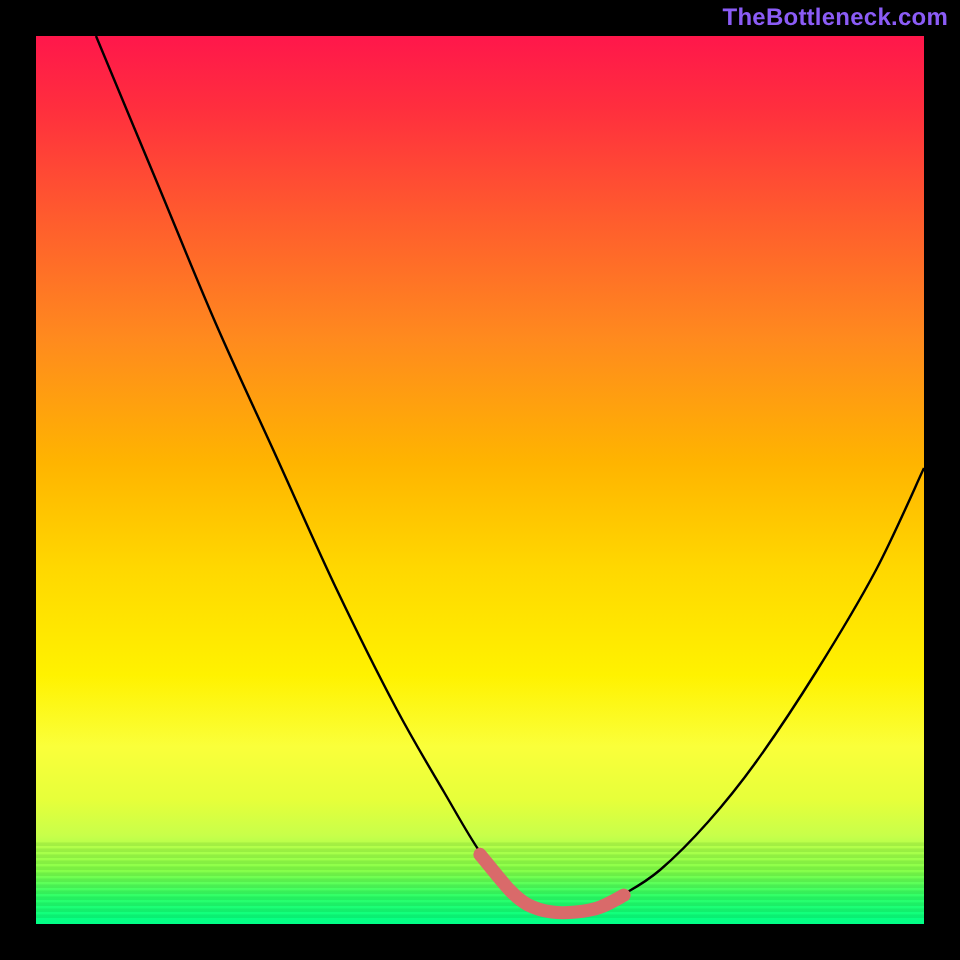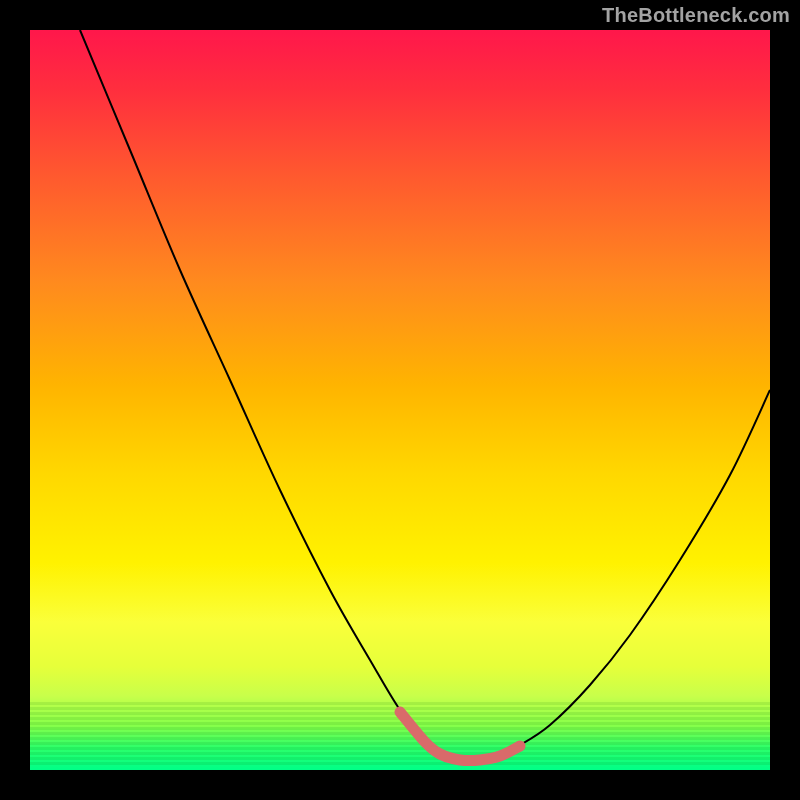--- a/index.html
+++ b/index.html
@@ -14,21 +14,21 @@
   .stage {
     position: relative;
     width: 800px;
     height: 800px;
     background: #000;
   }
   .watermark {
     position: absolute;
     top: 4px;
     right: 10px;
-    color: #a3a3a3;
+    color: #8b5cf6;
     font-size: 20px;
     font-weight: 600;
     letter-spacing: 0.2px;
     z-index: 20;
   }
   .plot {
     position: absolute;
     left: 30px;
     top: 30px;
     width: 740px;

